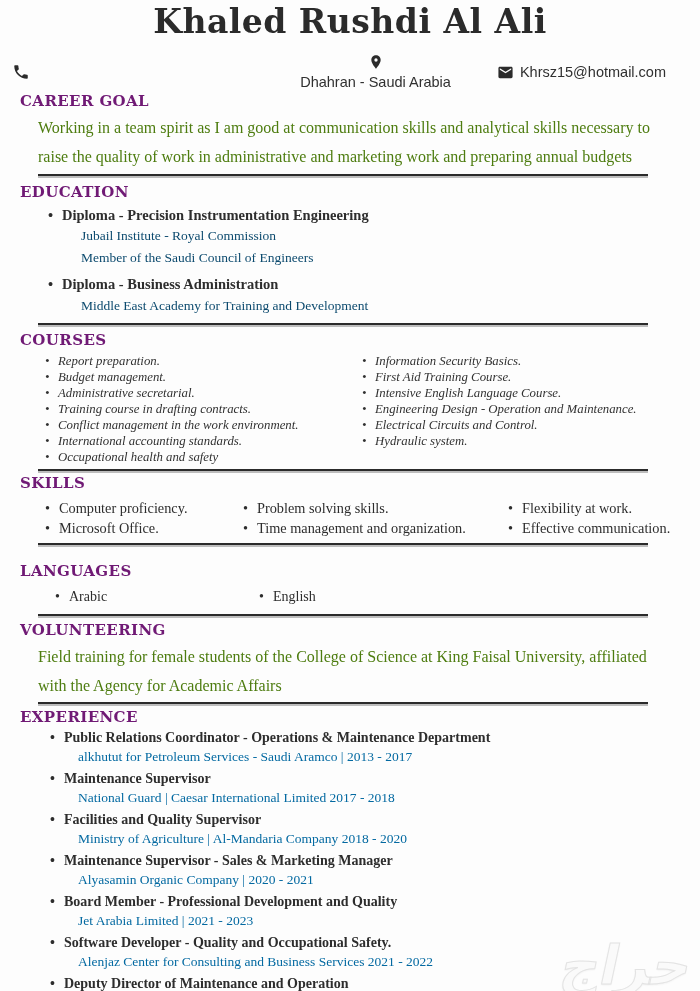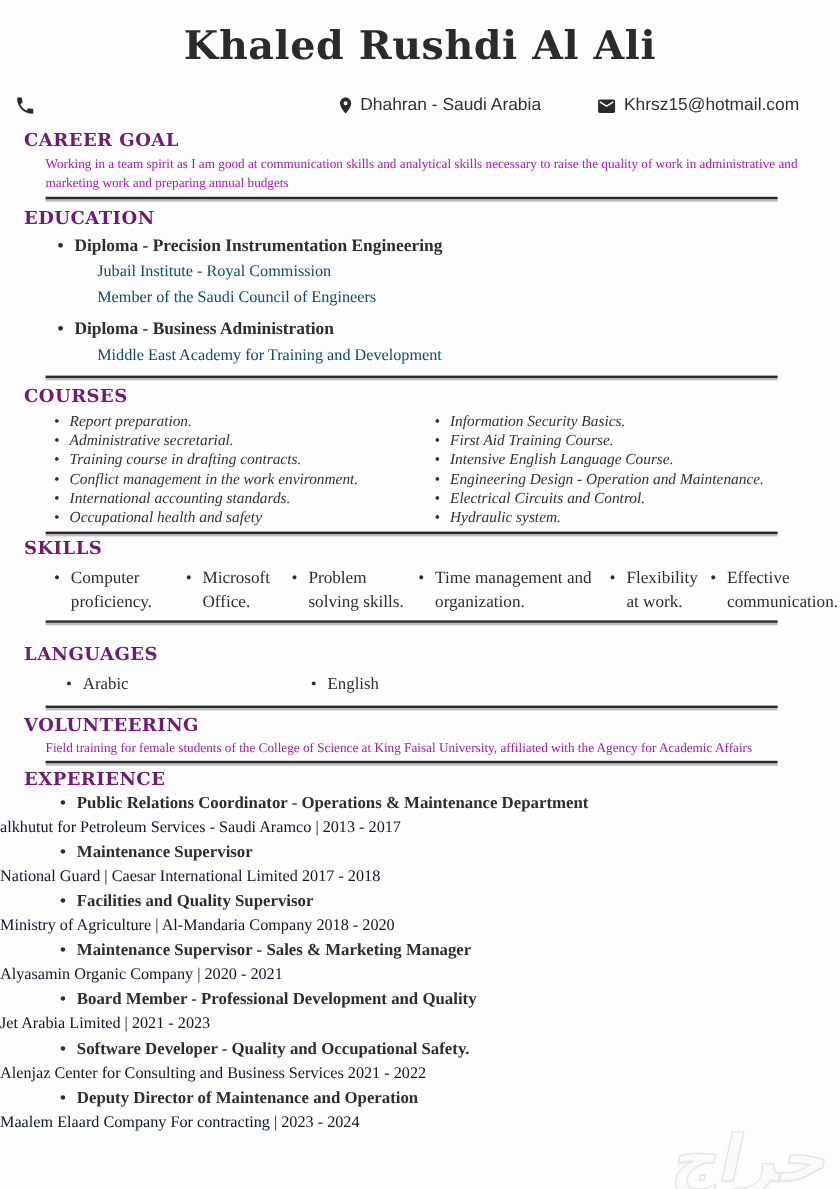--- a/index.html
+++ b/index.html
@@ -2,69 +2,69 @@
 <html><head>
 <meta charset="utf-8">
 <style>
   html,body{margin:0;padding:0;background:#ffffff;}
   .page{
     width:700px;height:991px;background:#fdfdfd;position:relative;overflow:hidden;
     font-family:"Liberation Serif",serif;color:#2d2d2d;
   }
   
   .name{
-    padding-top:16px;text-align:center;
+    padding-top:0;text-align:center;
     font-family:"DejaVu Serif",serif;font-weight:700;
     font-size:33px;line-height:44px;color:#2b2b2b;letter-spacing:.5px;margin:0;
   }
   .contact{
     display:flex;align-items:center;margin-top:16px;height:24px;
     padding:0 34px 0 12px;
     font-family:"Liberation Sans",sans-serif;font-size:14.5px;color:#303030;
   }
   .contact svg{display:block;}
   .c-phone{display:flex;align-items:center;}
-  .c-loc{margin-left:auto;display:flex;align-items:center;gap:4px;}
+  .c-loc{margin-left:auto;display:flex;align-items:center;gap:4px;flex-direction:column;}
   .c-mail{margin-left:46px;display:flex;align-items:center;gap:6px;}
   
   .sec-head{
     font-family:"DejaVu Serif",serif;font-weight:700;font-size:15px;
     letter-spacing:.4px;color:#701a75;margin:0 0 0 20px;line-height:17px;
   }
   .rule{
     height:2px;background:#2b2b2b;margin:0 52px 0 38px;
     box-shadow:0 2px 0 rgba(70,70,70,.35);
   }
-  .para{margin:3px 30px 0 38px;font-size:11px;line-height:16px;color:#a21caf;}
+  .para{margin:3px 30px 0 38px;font-size:16px;line-height:29px;color:#4d7c0f;}
   .bullet-line{position:relative;padding-left:14px;}
   .bullet-line::before{content:"\2022";position:absolute;left:0;top:0;}
   
   .edu-item{margin-left:48px;}
   .edu-degree{font-weight:700;font-size:14.5px;line-height:18px;}
   .edu-detail{margin-left:33px;font-size:13.5px;line-height:15px;color:#0c4a6e;}
   
   .courses-cols{display:flex;margin-top:4px;font-size:12.8px;color:#313131;}
   .courses-col.first{margin-left:45px;width:317px;}
   .courses-col.second{flex:1;}
   .course-item{line-height:16px;padding-left:13px;font-style:italic;}
   
   .skills-row{display:flex;margin-top:6px;font-size:14.3px;}
-  .skills-col{display:flex;}
+  .skills-col{display:flex;flex-direction:column;}
   .skills-col.one{margin-left:45px;width:198px;}
   .skills-col.two{width:265px;}
   .skills-col.three{flex:1;}
   .skill-item{line-height:20px;}
   
   .lang-row{display:flex;margin-top:9px;font-size:14px;}
   .lang-item.one{margin-left:55px;width:190px;}
   
   .exp-list{margin-top:3px;}
   .exp-item{margin-bottom:5px;}
   .exp-role{margin-left:50px;font-weight:700;font-size:14px;line-height:18px;}
-  .exp-org{margin-top:2px;font-size:13.5px;line-height:16px;color:#0f172a;}
+  .exp-org{margin-left:78px;margin-top:2px;font-size:13.5px;line-height:16px;color:#0369a1;}
   
   .mt-career{margin-top:9px;} .mt-rule-career{margin-top:3px;}
   .mt-edu{margin-top:8px;} .mt-edu-item1{margin-top:5px;}
   .mt-edu-d1{margin-top:4px;} .mt-edu-d2{margin-top:7px;}
   .mt-edu-item2{margin-top:10px;} .mt-edu-d3{margin-top:5px;}
   .mt-rule-edu{margin-top:10px;}
   .mt-courses{margin-top:7px;} .mt-rule-courses{margin-top:4px;}
   .mt-skills{margin-top:4px;} .mt-rule-skills{margin-top:5px;}
   .mt-langs{margin-top:18px;} .mt-rule-langs{margin-top:9px;}
   .mt-vol{margin-top:6px;} .mt-rule-vol{margin-top:2px;}
@@ -127,20 +127,21 @@
       <div class="edu-detail mt-edu-d3">Middle East Academy for Training and Development</div>
     </div>
     <div class="rule mt-rule-edu"></div>
   </div>
 
   <div>
     <h2 class="sec-head mt-courses">COURSES</h2>
     <div class="courses-cols">
       <div class="courses-col first">
         <div class="course-item bullet-line">Report preparation.</div>
+        <div class="course-item bullet-line">Budget management.</div>
         <div class="course-item bullet-line">Administrative secretarial.</div>
         <div class="course-item bullet-line">Training course in drafting contracts.</div>
         <div class="course-item bullet-line">Conflict management in the work environment.</div>
         <div class="course-item bullet-line">International accounting standards.</div>
         <div class="course-item bullet-line">Occupational health and safety</div>
       </div>
       <div class="courses-col second">
         <div class="course-item bullet-line">Information Security Basics.</div>
         <div class="course-item bullet-line">First Aid Training Course.</div>
         <div class="course-item bullet-line">Intensive English Language Course.</div>

